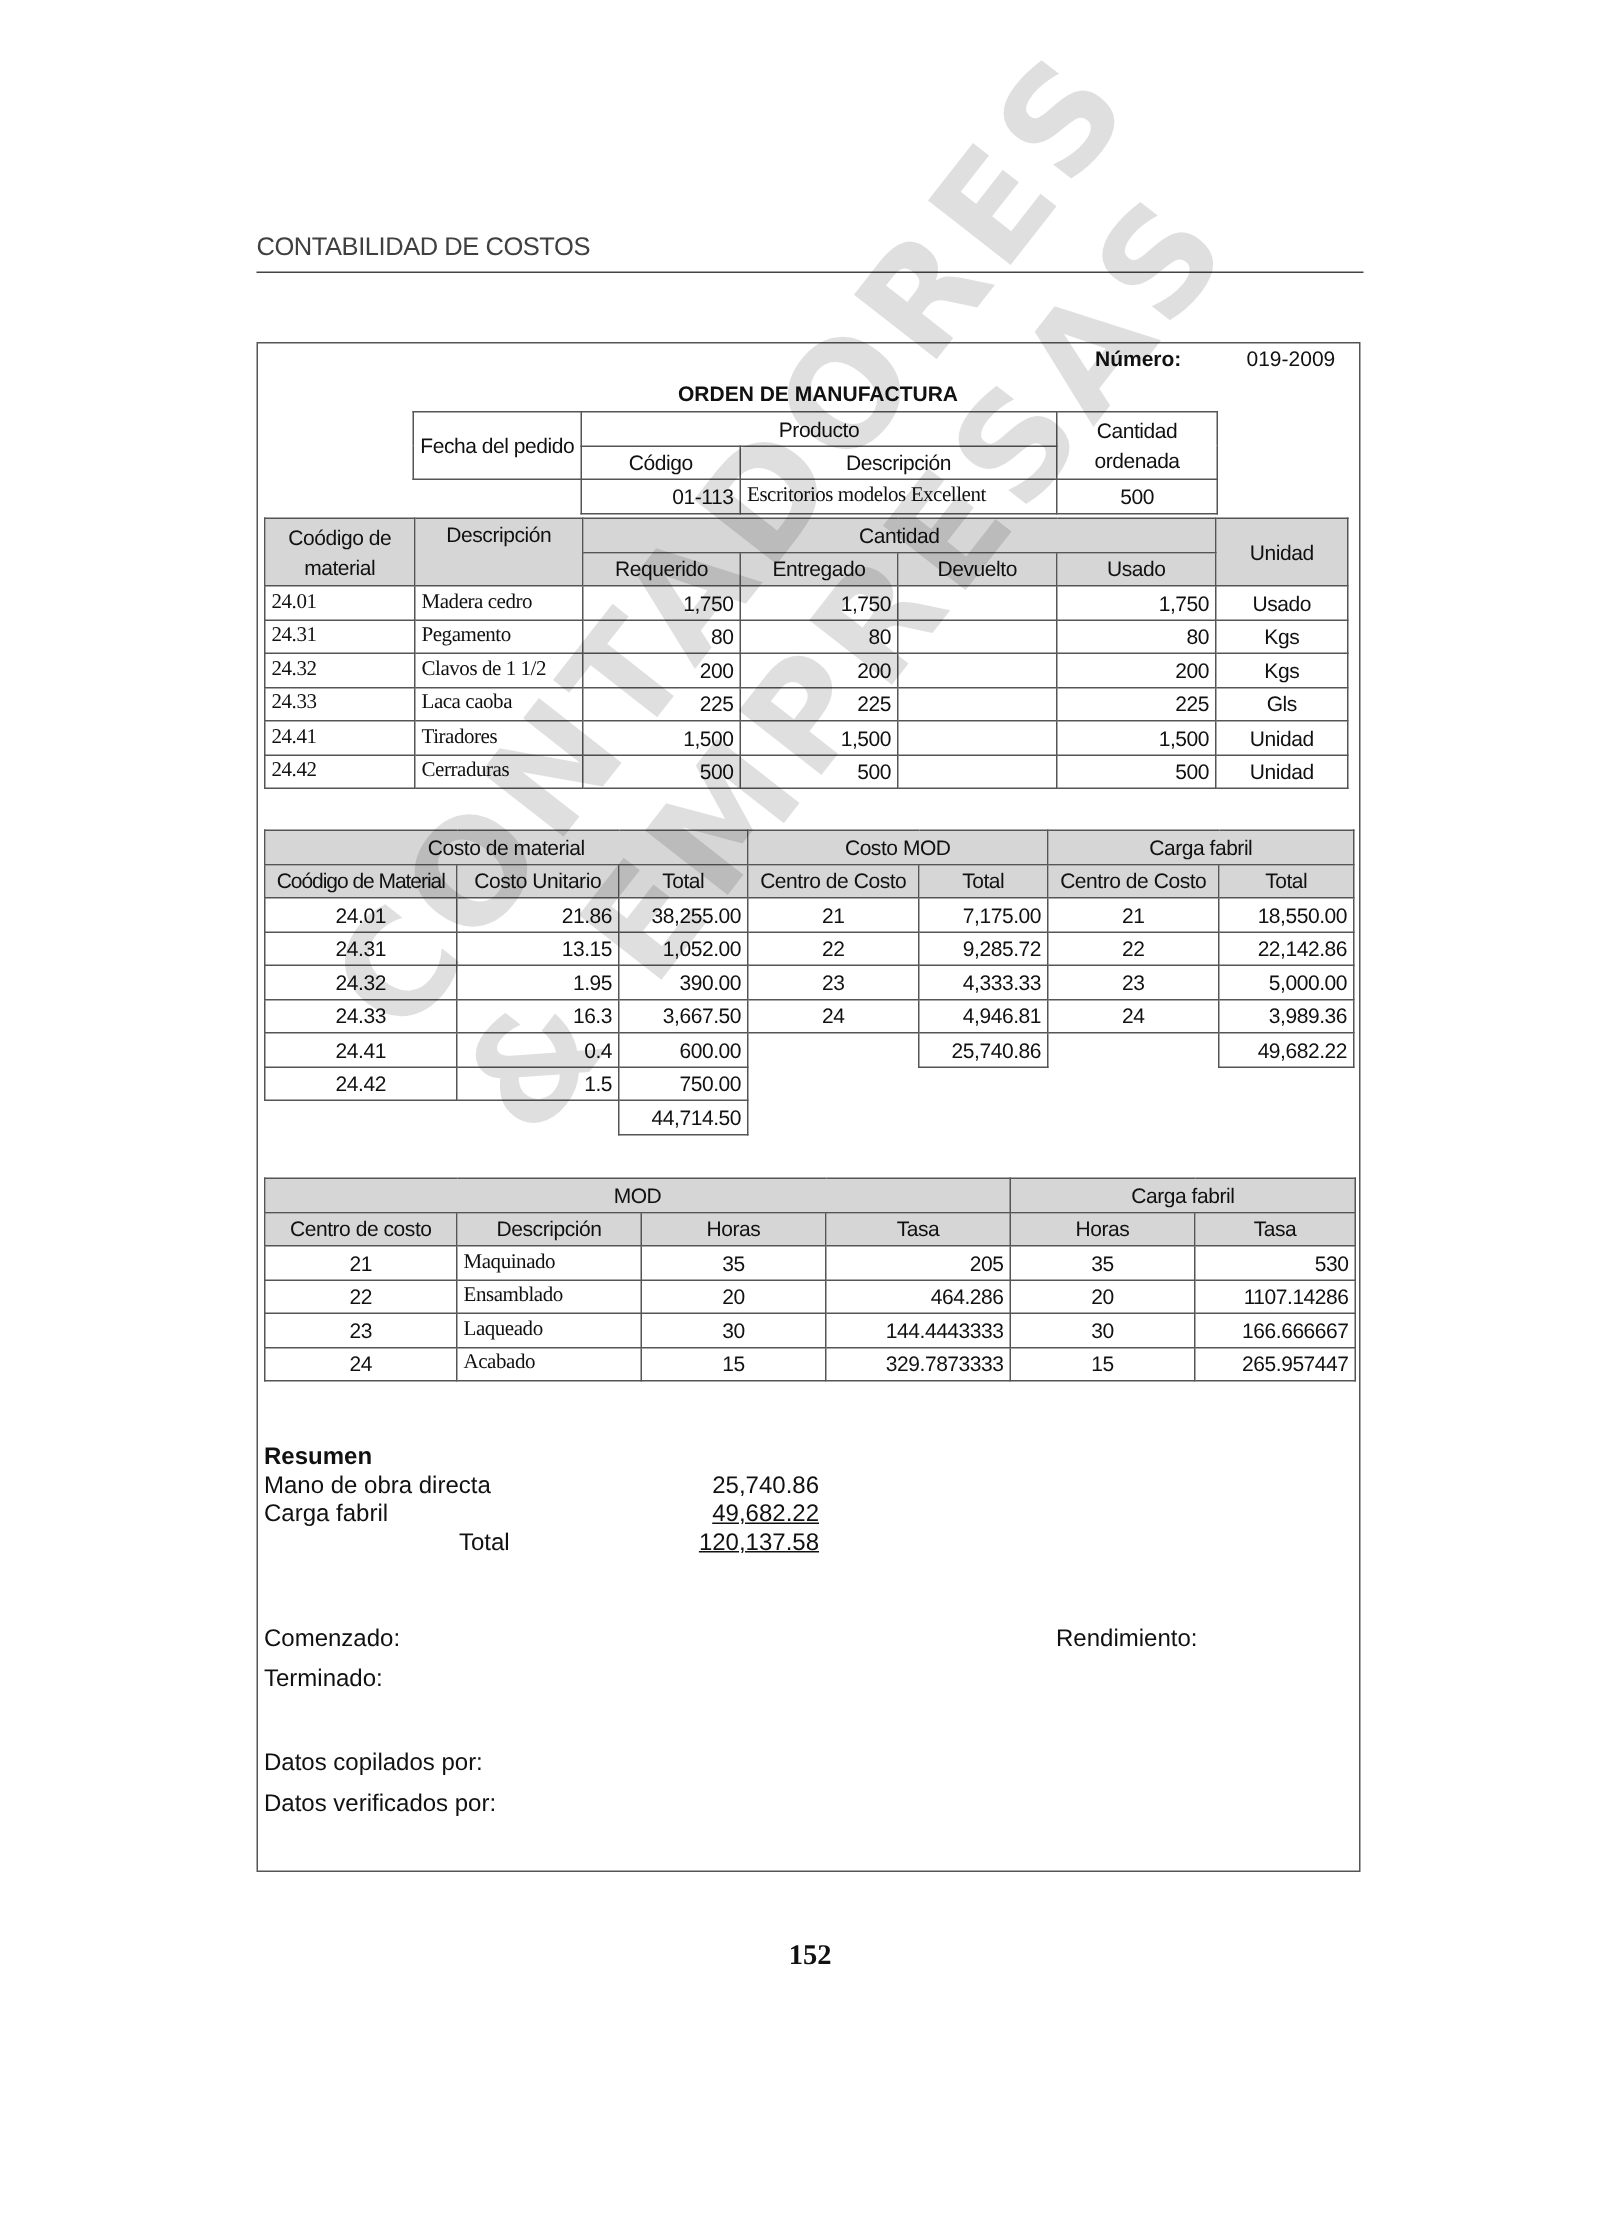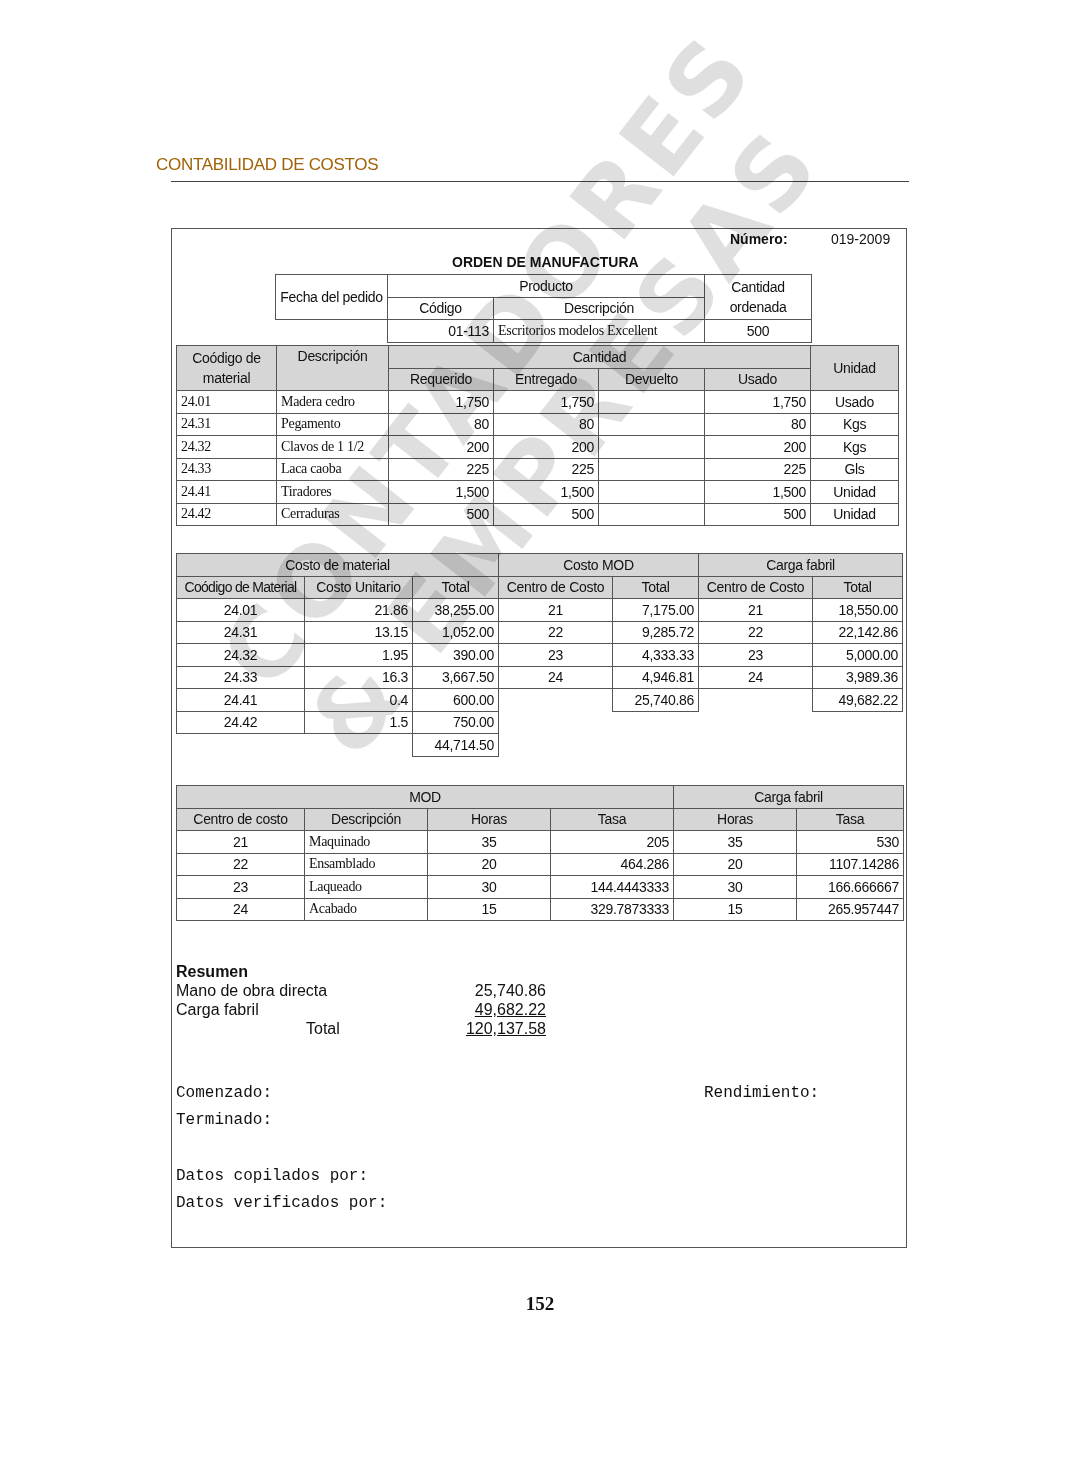--- a/index.html
+++ b/index.html
@@ -1,19 +1,19 @@
 <!DOCTYPE html>
 <html><head>
 <meta charset="utf-8">
 <style>
   html, body { margin:0; padding:0; background:#ffffff; }
   body { width:1080px; height:1477px; position:relative; overflow:hidden;
          font-family:"Liberation Sans", sans-serif; color:#111; }
 
-  #running-header { position:absolute; left:156px; top:155px; font-size:17px; letter-spacing:-0.3px; color:#a16207; }
+  #running-header { position:absolute; left:171px; top:155px; font-size:17px; letter-spacing:-0.3px; color:#404040; }
   #header-rule { position:absolute; left:171px; top:181px; width:738px; height:1px; background:#444; }
 
   #form-frame { position:absolute; left:171px; top:228px; width:736px; height:1020px; border:1.5px solid #555; box-sizing:border-box; }
 
   .abs { position:absolute; }
   .lbl-bold { font-weight:bold; font-size:14px; }
   .txt { font-size:14px; }
 
   table.grid { position:absolute; border-collapse:collapse; table-layout:fixed; font-size:14px; letter-spacing:-0.3px; }
   table.grid td, table.grid th { border:1.5px solid #555; padding:0 4px; height:21.5px; line-height:20px; white-space:nowrap; overflow:hidden; }
@@ -23,21 +23,21 @@
   table.grid td.c { text-align:center; }
   table.grid td.l { text-align:left;font-family:Liberation Serif, serif; }
   table.grid td.none { border:none; background:transparent; }
 
   #resumen { position:absolute; left:176px; top:962px; font-size:16px; line-height:19px; }
   #resumen .row { position:relative; height:19px; }
   #resumen .label { position:absolute; left:0; }
   #resumen .val { position:absolute; right:0; text-align:right; }
   .u { text-decoration:underline; }
 
-  .footer-lbl { position:absolute; font-size:16px;font-family:Liberation Mono, monospace; }
+  .footer-lbl { position:absolute; font-size:16px; }
   #page-number { position:absolute; left:0; width:1080px; top:1293px; text-align:center; font-weight:bold; font-size:19px; font-family:Liberation Serif, serif; }
 
   #watermark { position:absolute; left:200px; top:640px; width:900px; transform:rotate(-52deg); transform-origin:left top; pointer-events:none; opacity:0.12; font-family:"DejaVu Sans", sans-serif; font-weight:bold; font-size:96px; line-height:110px; color:#000; letter-spacing:6px; }
 </style>
 </head>
 <body>
 
 <div id="running-header">CONTABILIDAD DE COSTOS</div>
 <div id="header-rule"></div>
 

